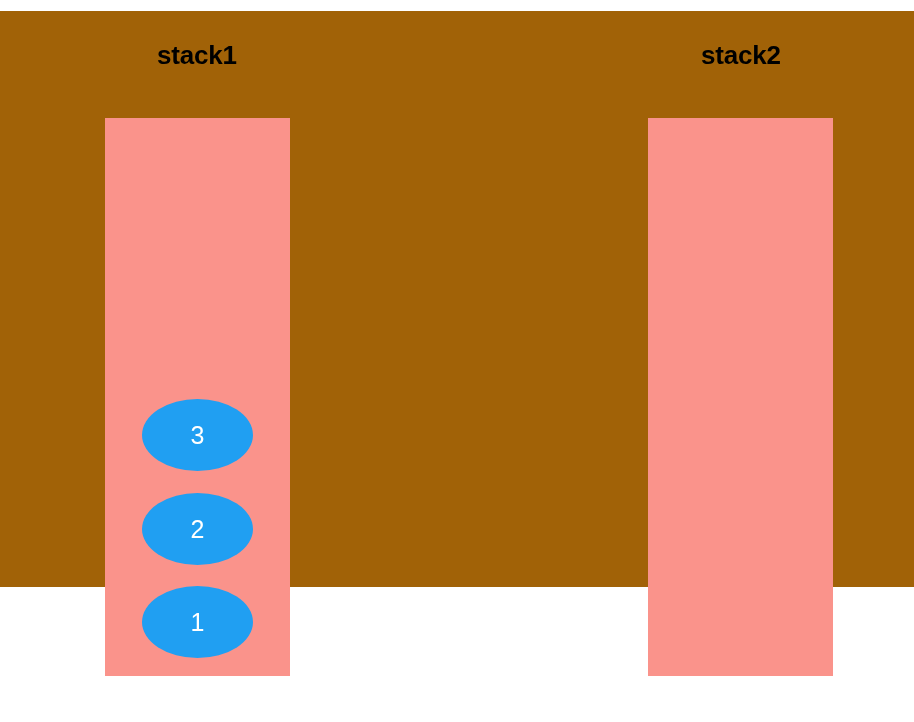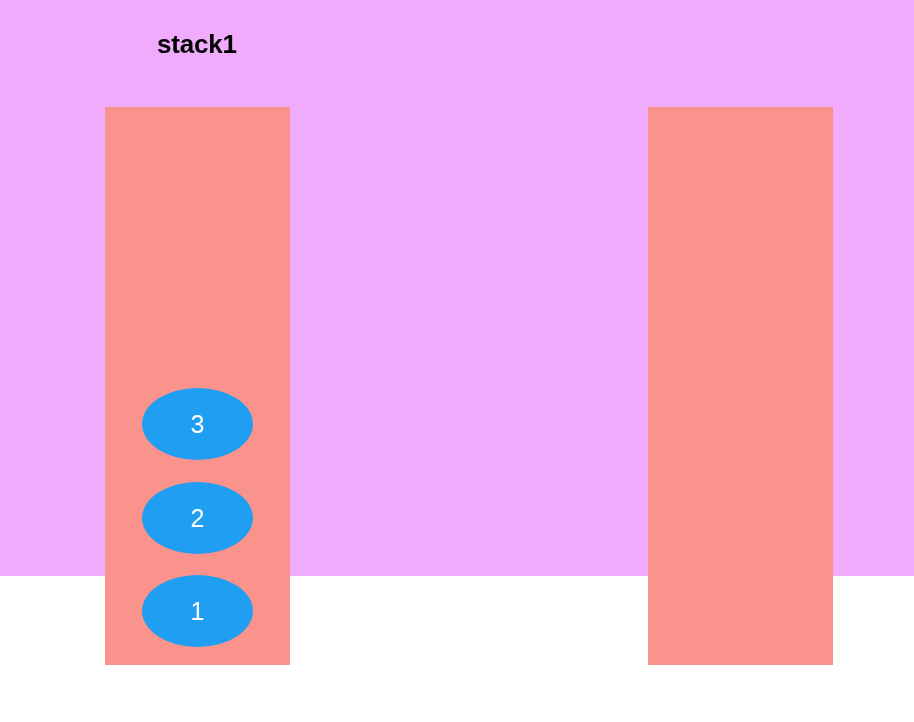--- a/index.html
+++ b/index.html
@@ -10,21 +10,22 @@
     width: 914px;
     height: 722px;
     background: #ffffff;
     font-family: "Liberation Sans", sans-serif;
     overflow: hidden;
   }
   #canvas {
     position: relative;
     width: 914px;
     height: 576px;
-    background: #f0abfc;
+    background: #a16207;
+    margin-top: 11px;
   }
   .stack-label {
     position: absolute;
     top: 29px;
     width: 260px;
     text-align: center;
     font-family: "Liberation Sans", sans-serif;
     font-size: 26px;
     font-weight: bold;
     color: #000000;
@@ -68,20 +69,21 @@
   .disk-slot-1 { left: 37px; top: 375px; }
   .disk-slot-2 { left: 37px; top: 281px; }  
 </style>
 </head>
 <body>
 
 <div id="canvas">
 
   <div class="stack-label" id="label-stack1">stack1</div>
 
+  <div class="stack-label" id="label-stack2">stack2</div>
 
   <div class="stack-column" id="column-stack1">
 
     <div class="disk disk-slot-2">
       <span class="disk-label">3</span>
     </div>
 
     <div class="disk disk-slot-1">
       <span class="disk-label">2</span>
     </div>

